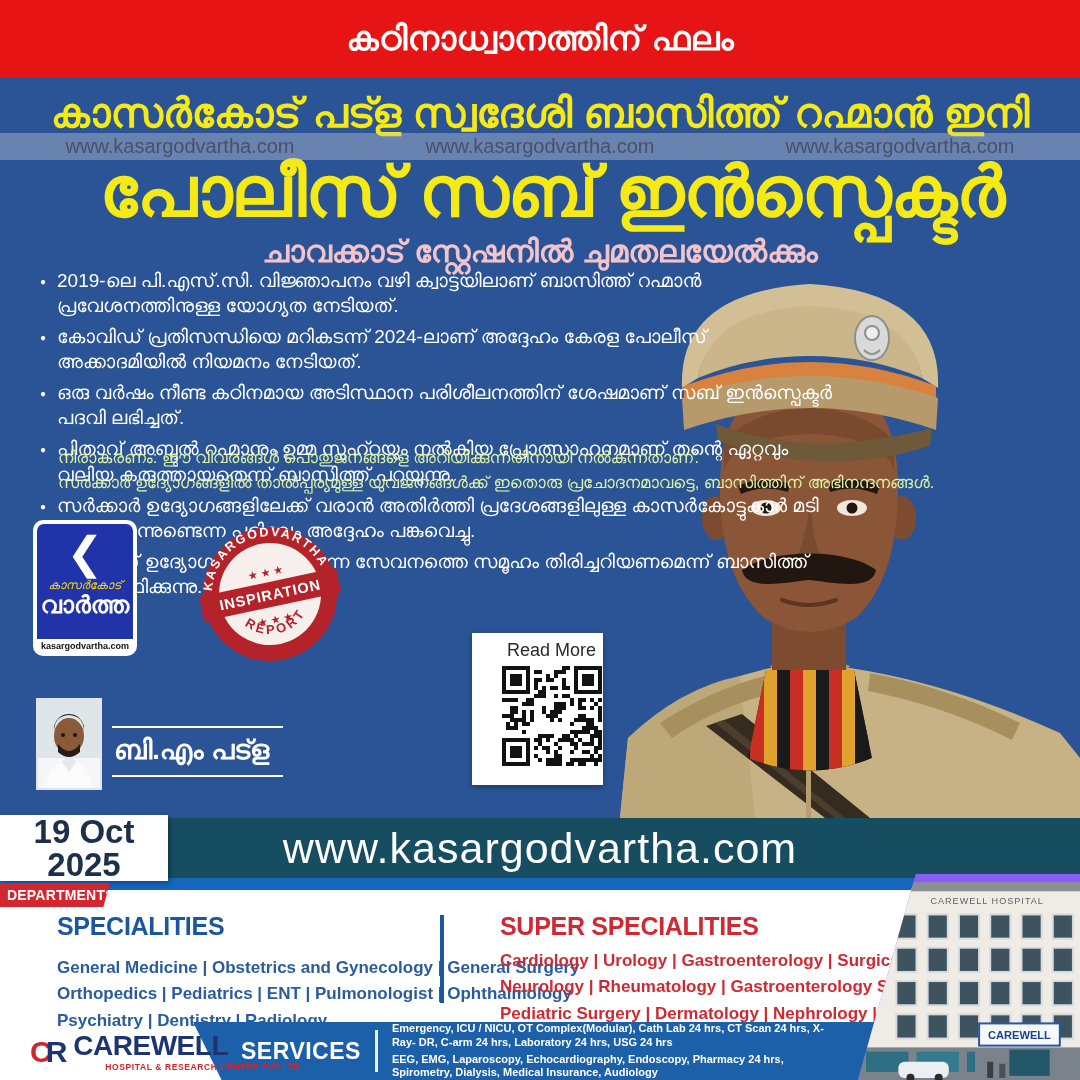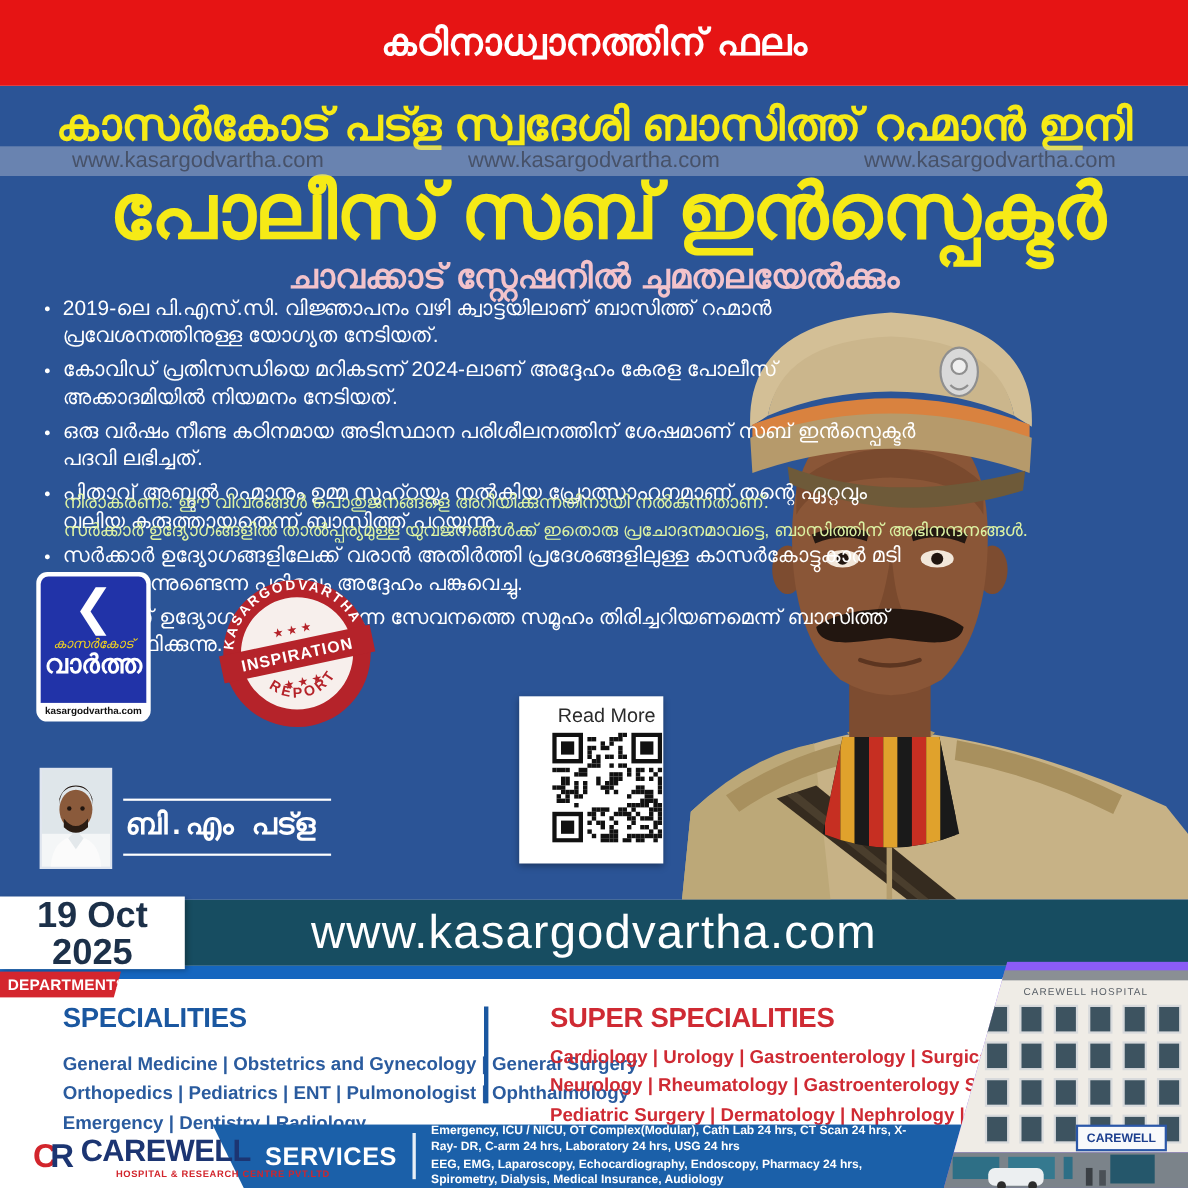--- a/index.html
+++ b/index.html
@@ -45,21 +45,21 @@
   
   .qr-card{position:absolute;left:472px;top:555px;width:131px;height:152px;background:#fff;z-index:2;
      box-shadow:0 2px 6px rgba(0,0,0,.35);display:flex;flex-direction:column;align-items:center;padding-top:7px;padding-left:28px;}
   .qr-label{font-size:18px;color:#2a2a2a;margin-bottom:5px;}
 
   
   .rep-photo{position:absolute;left:38px;top:622px;width:62px;height:88px;z-index:2;background:#e9edf0;
      box-shadow:0 0 0 2px rgba(255,255,255,.85);}
   .rep-name{position:absolute;left:112px;top:648px;z-index:2;border-top:2px solid #fff;border-bottom:2px solid #fff;
      padding:7px 14px 9px 2px;min-width:162px;}
-  .rep-name span{color:#fff;font-size:27px;font-weight:700;white-space:nowrap;font-family:Liberation Mono, monospace;}
+  .rep-name span{color:#fff;font-size:27px;font-weight:700;white-space:nowrap;}
 
   .officer{position:absolute;left:620px;top:140px;width:460px;height:600px;z-index:1;}
 
   
   .site-bar{position:absolute;left:0;top:818px;width:1080px;height:60px;background:#174d61;z-index:1;
      display:flex;align-items:center;justify-content:center;}
   .site-bar span{color:#fff;font-size:43px;letter-spacing:1px;}
   .blue-strip{position:absolute;left:0;top:878px;width:1080px;height:12px;background:#1566bf;z-index:1;}
   .date-box{position:absolute;left:0;top:815px;width:168px;height:66px;background:#fff;z-index:4;
      display:flex;flex-direction:column;align-items:center;justify-content:center;
@@ -474,21 +474,21 @@
     <div>19 Oct</div>
     <div>2025</div>
   </div>
   <div class="dept-tag">DEPARTMENTS</div>
 
   <div class="hosp">
     <div class="spec">
       <div class="spec-title">SPECIALITIES</div>
       <div class="spec-line">General Medicine | Obstetrics and Gynecology | General Surgery</div>
       <div class="spec-line">Orthopedics | Pediatrics | ENT | Pulmonologist | Ophthalmology</div>
-      <div class="spec-line">Emergency | Dentistry | Radiology</div>
+      <div class="spec-line">Psychiatry | Dentistry | Radiology</div>
     </div>
     <div class="vdiv"></div>
     <div class="super">
       <div class="super-title">SUPER SPECIALITIES</div>
       <div class="super-line">Cardiology | Urology | Gastroenterology | Surgical Oncology</div>
       <div class="super-line">Neurology | Rheumatology | Gastroenterology Surgery</div>
       <div class="super-line">Pediatric Surgery | Dermatology | Nephrology | Neuro surgery</div>
     </div>
 
     <div class="cw-logo">

